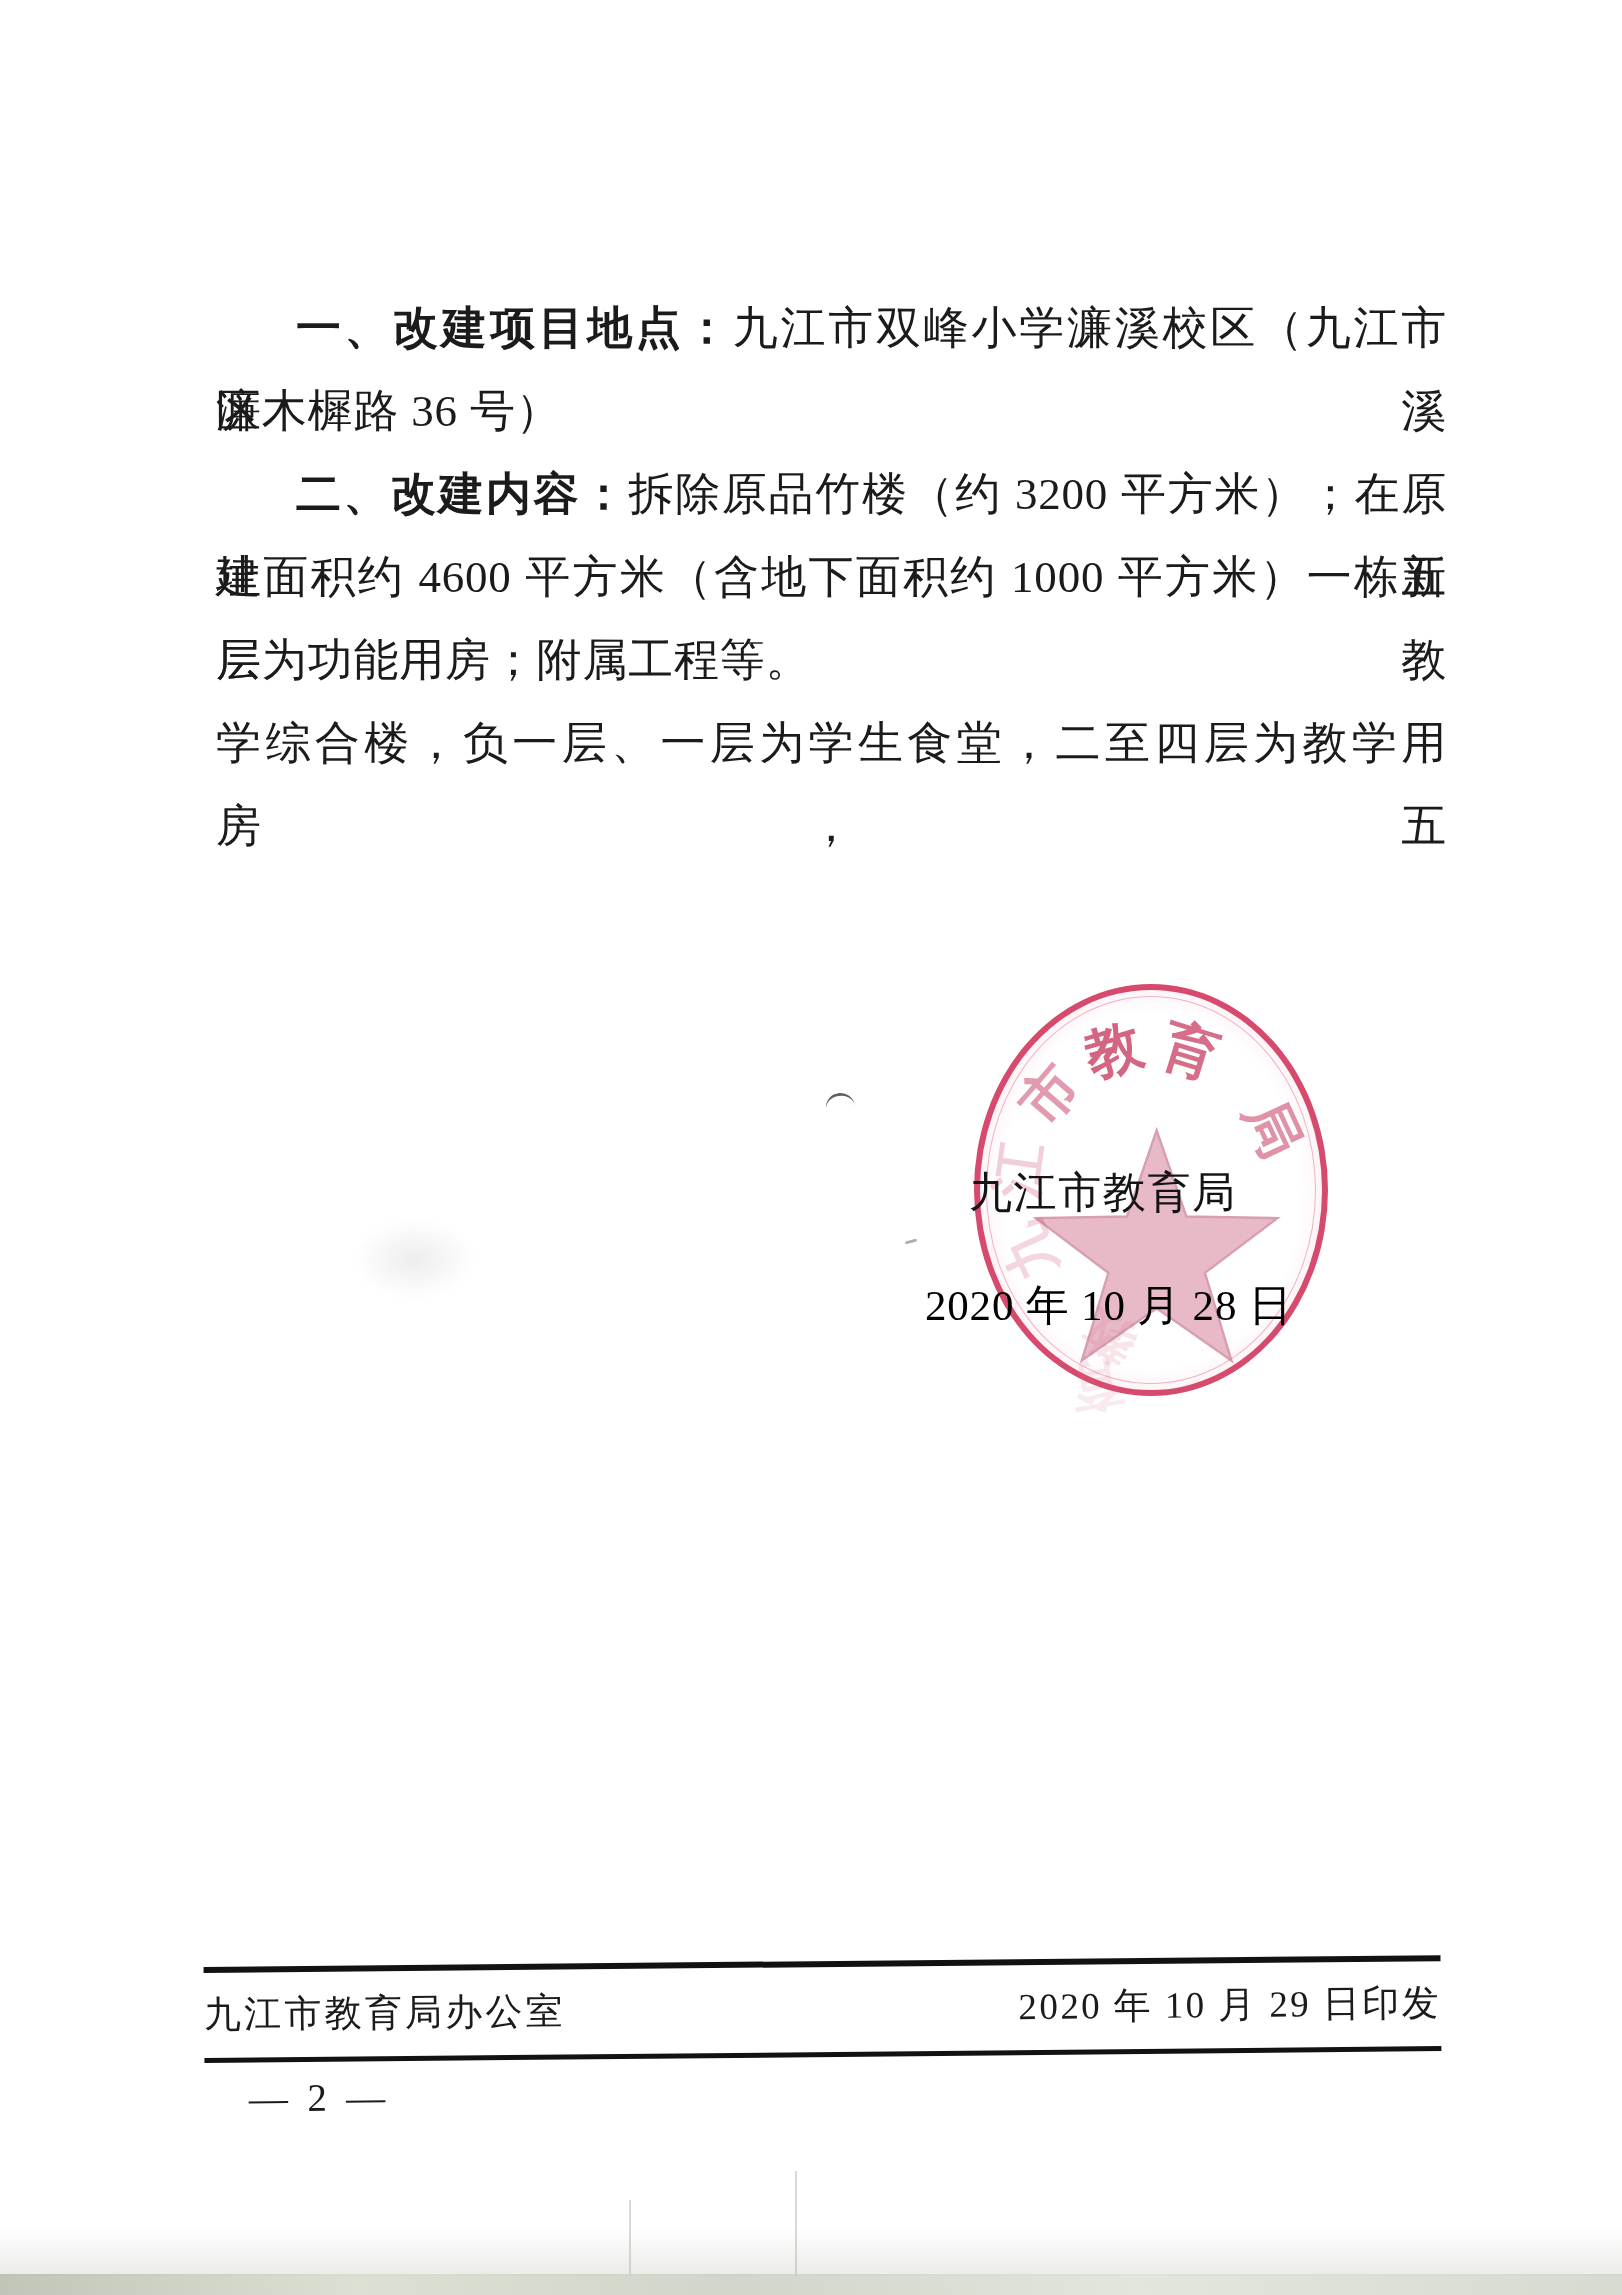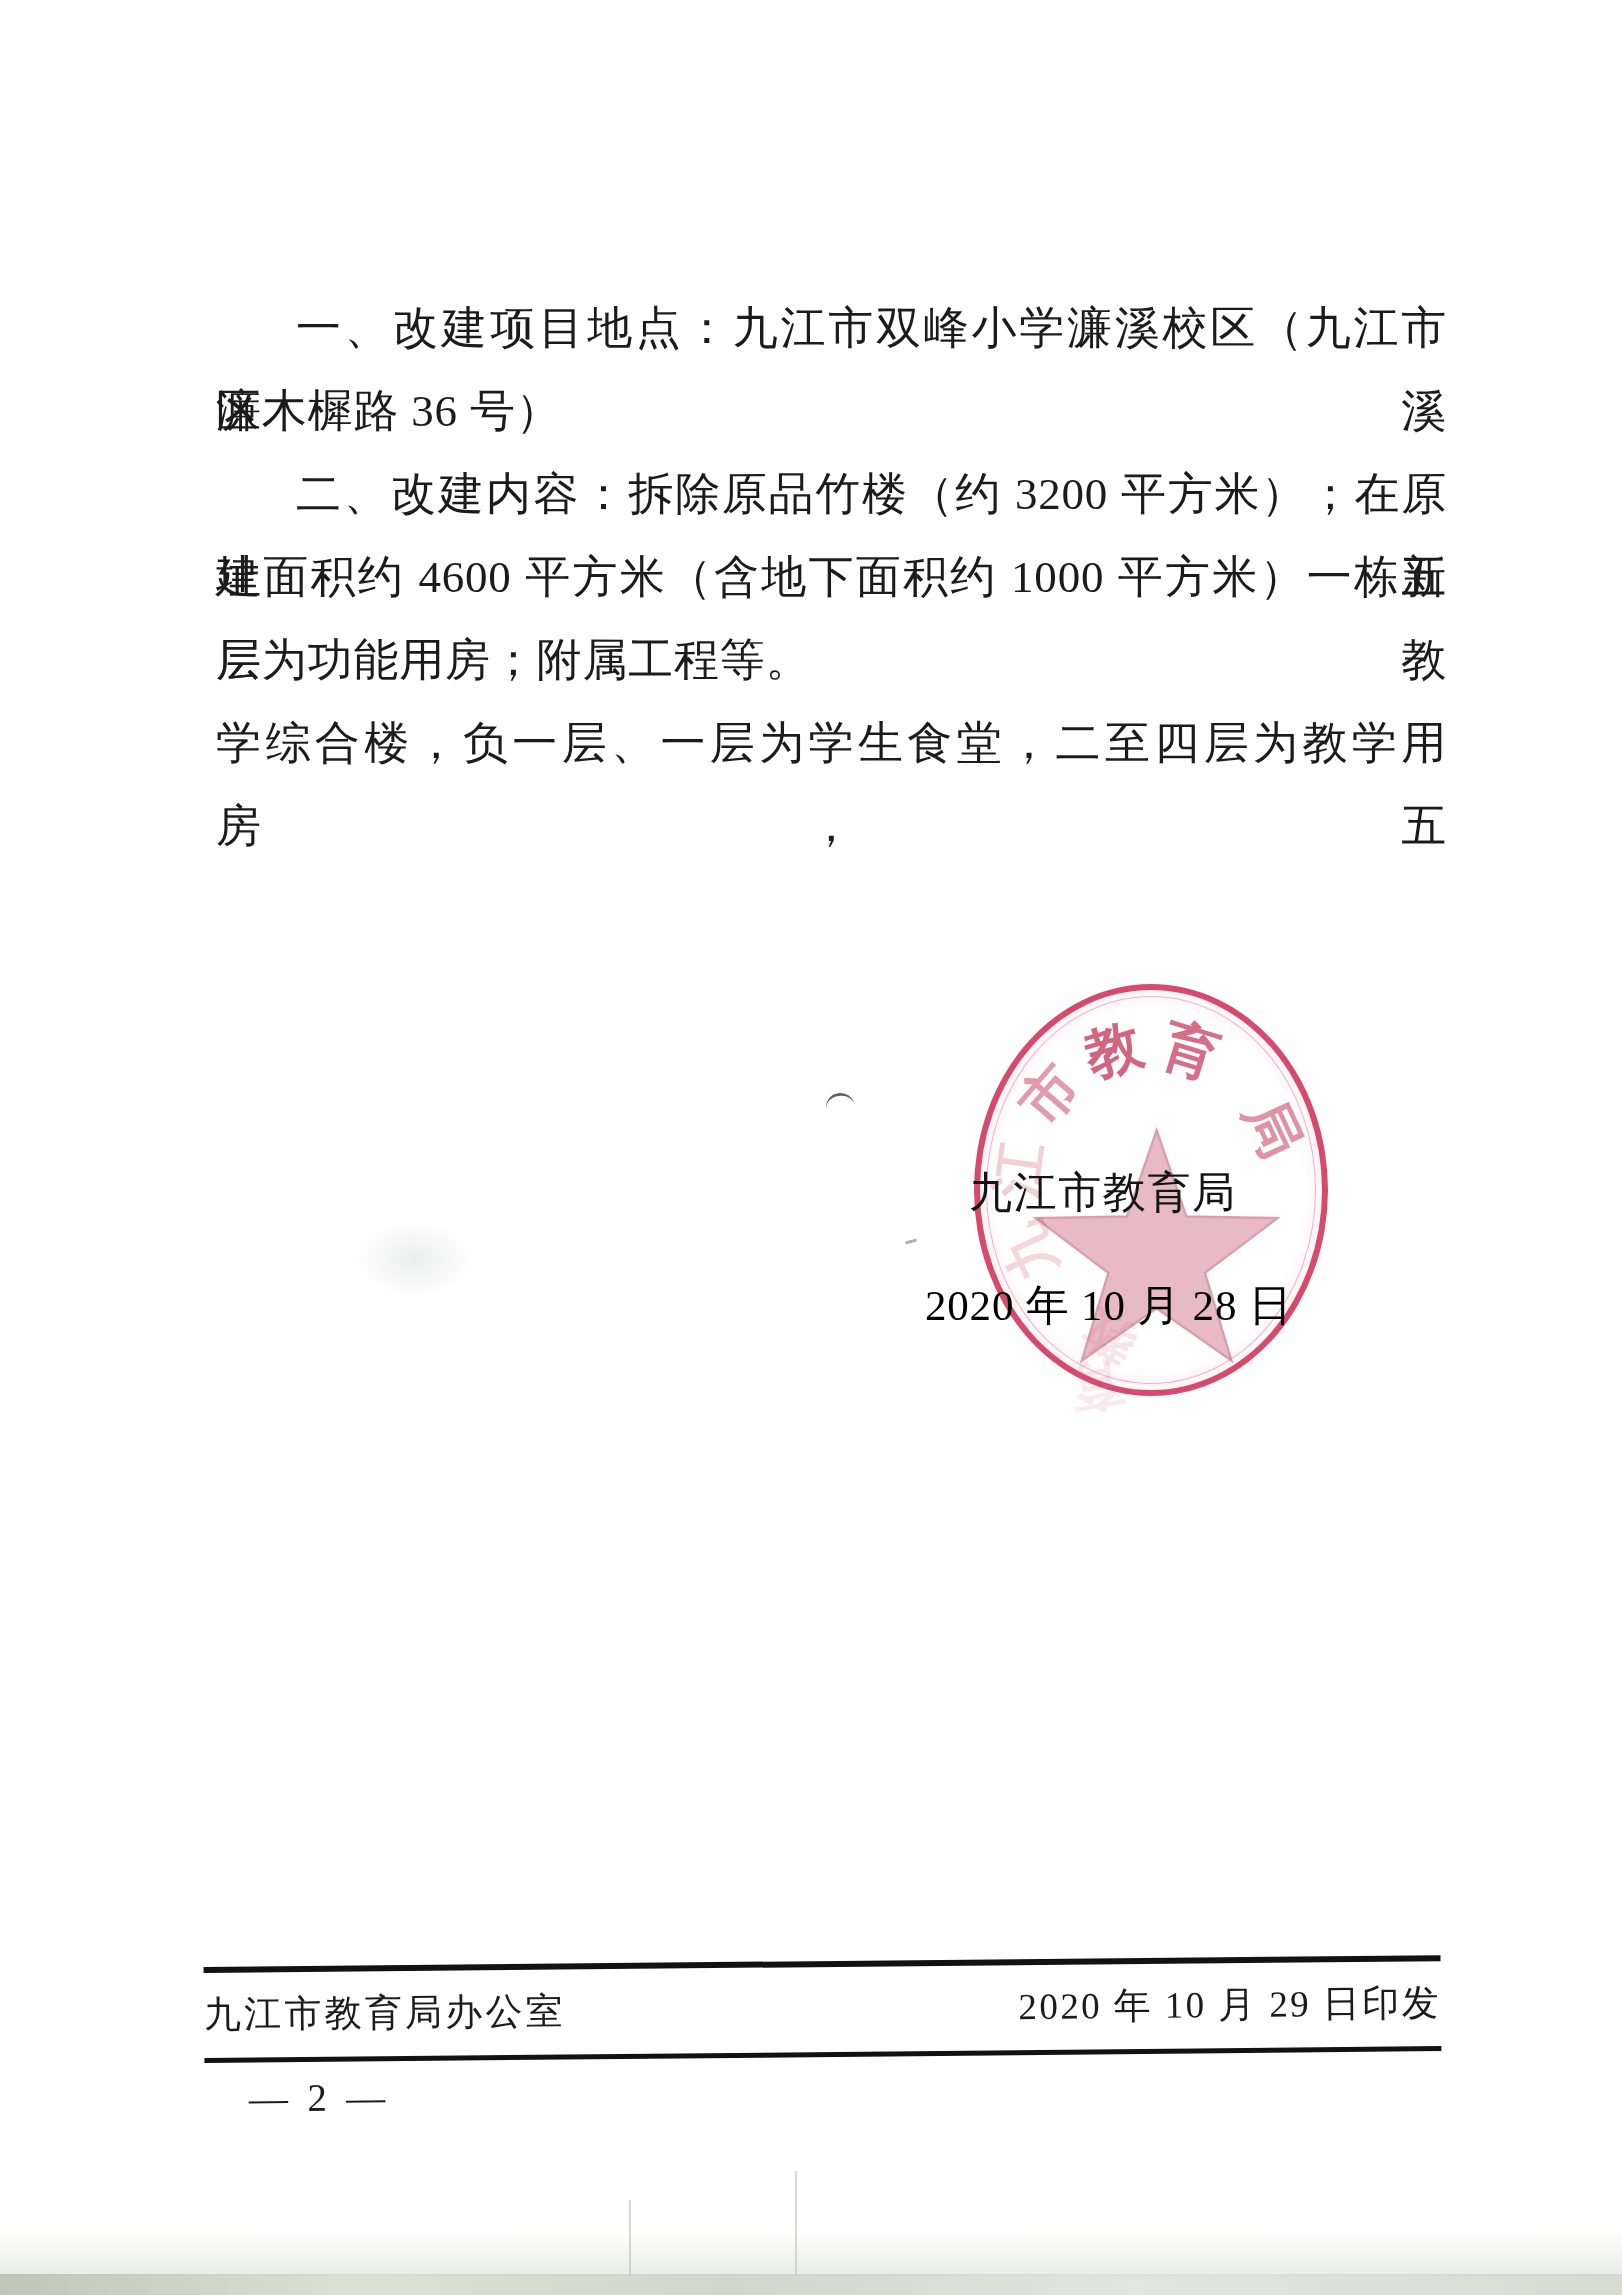--- a/index.html
+++ b/index.html
@@ -8,21 +8,21 @@
     overflow:hidden;font-family:"Liberation Serif","DejaVu Serif",serif;color:#1b1b1b;
   }
   
   .doc-body{
     position:absolute;left:216px;top:287px;width:1231px;
     font-size:45px;line-height:83px;letter-spacing:0.8px;
   }
   .line{height:83px;white-space:nowrap;}
   .line.just{white-space:normal;text-align:justify;text-align-last:justify;}
   .line.indent{text-indent:80px;}
-  .seg-bold{font-weight:400;letter-spacing:1.6px;}
+  .seg-bold{font-weight:700;letter-spacing:1.6px;}
   
   .stamp{position:absolute;left:974px;top:984px;width:354px;height:412px;z-index:1;}
   .stamp-ring{
     position:absolute;left:0;top:0;right:0;bottom:0;border:6.4px solid #d33b62;
     border-radius:50%;box-shadow:inset 0 0 27px rgba(220,80,120,.14);
     opacity:.92;
   }
   .stamp-ring-inner{
     position:absolute;left:5.6px;top:5.6px;right:5.6px;bottom:5.6px;
     border:1.6px solid rgba(211,59,98,.40);border-radius:50%;

